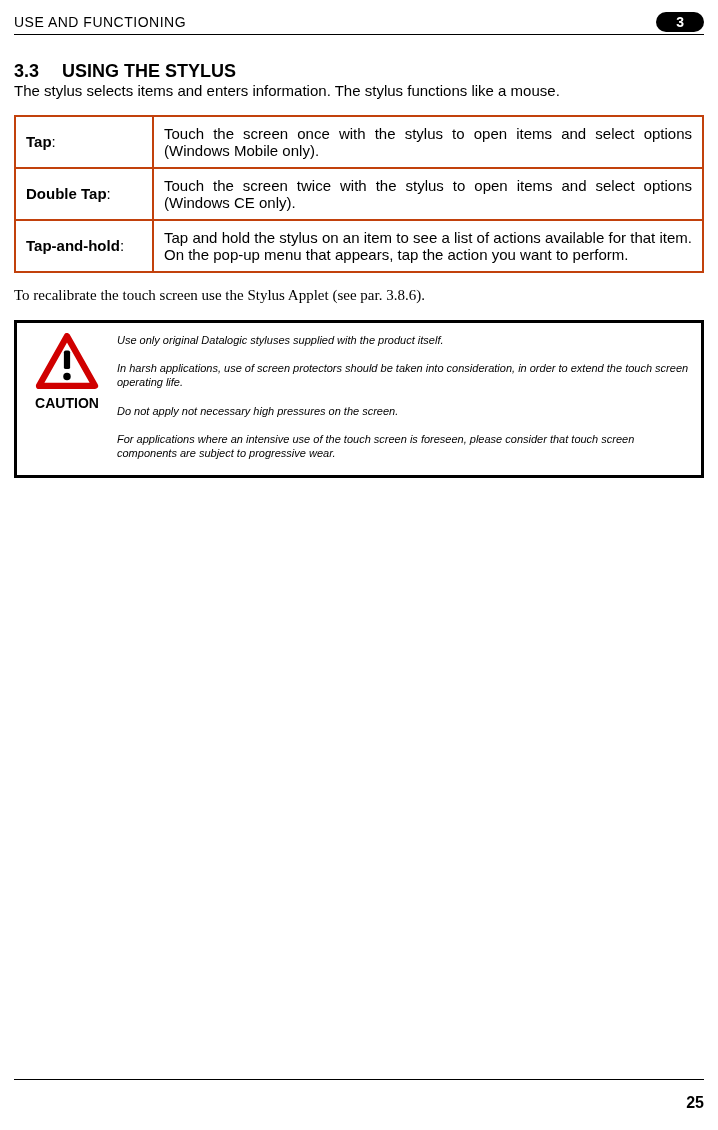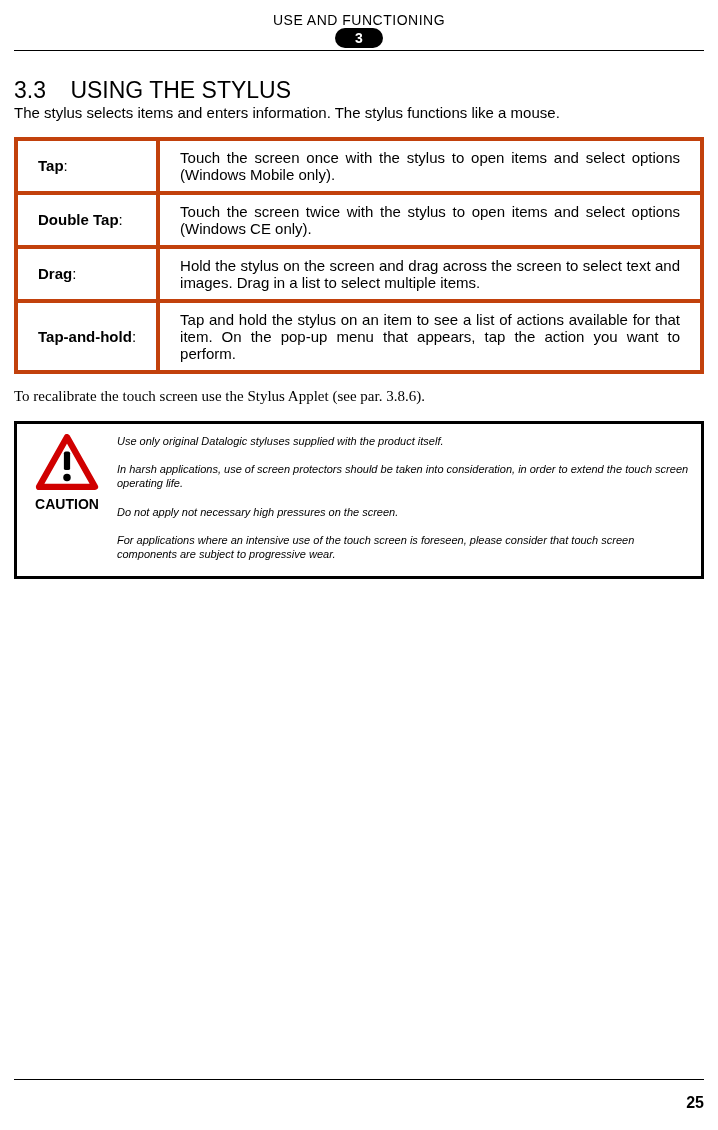--- a/index.html
+++ b/index.html
@@ -13,21 +13,20 @@
       width: 718px;
       height: 1130px;
       padding: 12px 14px 18px 14px;
       position: relative;
     }
     .header-row {
       display: flex;
       justify-content: space-between;
       align-items: center;
       padding-bottom: 2px;
-      flex-direction: column;
     }
     .header-title {
       font-size: 14px;
       letter-spacing: 0.5px;
     }
     .chapter-badge {
       background: #000;
       color: #fff;
       font-weight: bold;
       font-size: 14px;
@@ -35,40 +34,40 @@
       border-radius: 10px;
       text-align: center;
     }
     .header-rule {
       border: none;
       border-top: 1px solid #000;
       margin-top: 0px;
     }
     .section-heading {
       margin-top: 26px;
-      font-size: 23px;
-      font-weight: normal;
+      font-size: 18px;
+      font-weight: bold;
     }
     .section-num {
       display: inline-block;
       margin-right: 18px;
     }
     .intro-para {
       font-size: 15px;
       line-height: 1.25;
     }
     .stylus-table {
       width: 100%;
       border-collapse: collapse;
       margin-top: 14px;
       font-size: 15px;
     }
     .stylus-table td {
-      border: 4px solid #c2410c;
-      padding: 8px 20px;
+      border: 2px solid #c2410c;
+      padding: 8px 10px;
       vertical-align: middle;
     }
     .stylus-table td.label {
       width: 138px;
       white-space: nowrap;
     }
     .stylus-table td.label b {
       font-weight: bold;
     }
     .stylus-table td.desc {
@@ -150,24 +149,20 @@
   <tbody>
     <tr>
       <td class="label"><b>Tap</b>:</td>
       <td class="desc">Touch the screen once with the stylus to open items and select options (Windows Mobile only).</td>
     </tr>
     <tr>
       <td class="label"><b>Double Tap</b>:</td>
       <td class="desc">Touch the screen twice with the stylus to open items and select options (Windows CE only).</td>
     </tr>
     <tr>
-      <td class="label"><b>Drag</b>:</td>
-      <td class="desc">Hold the stylus on the screen and drag across the screen to select text and images. Drag in a list to select multiple items.</td>
-    </tr>
-    <tr>
       <td class="label"><b>Tap-and-hold</b>:</td>
       <td class="desc">Tap and hold the stylus on an item to see a list of actions available for that item. On the pop-up menu that appears, tap the action you want to perform.</td>
     </tr>
   </tbody>
 </table>
 
 <p class="recalib-para">To recalibrate the touch screen use the Stylus Applet (see par. 3.8.6).</p>
 
 <div class="caution-box">
   <div class="caution-left">

